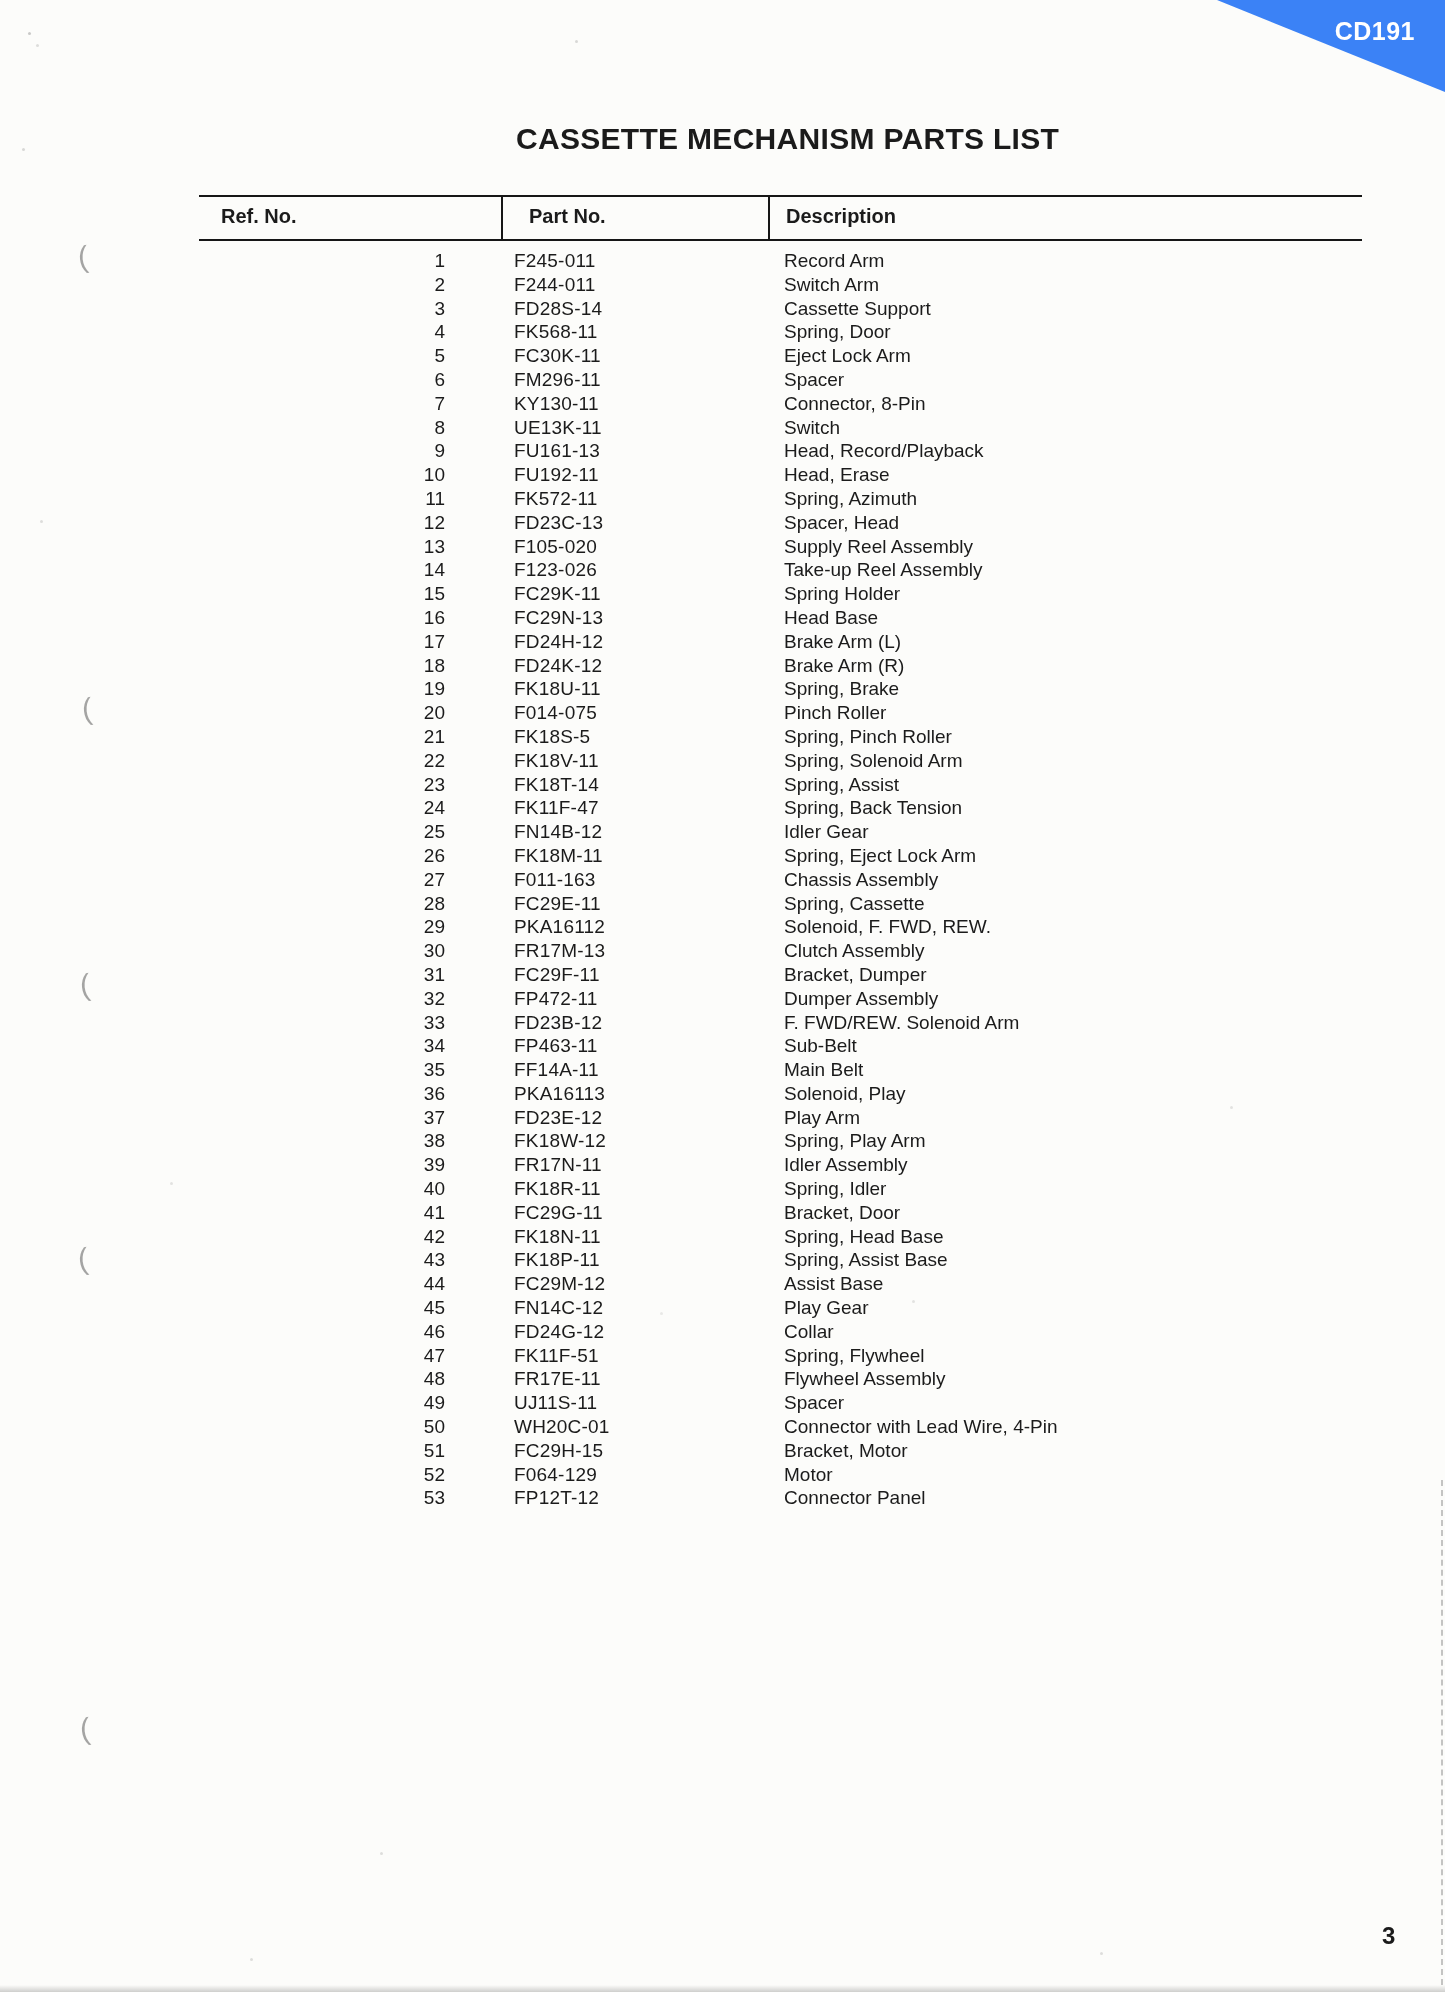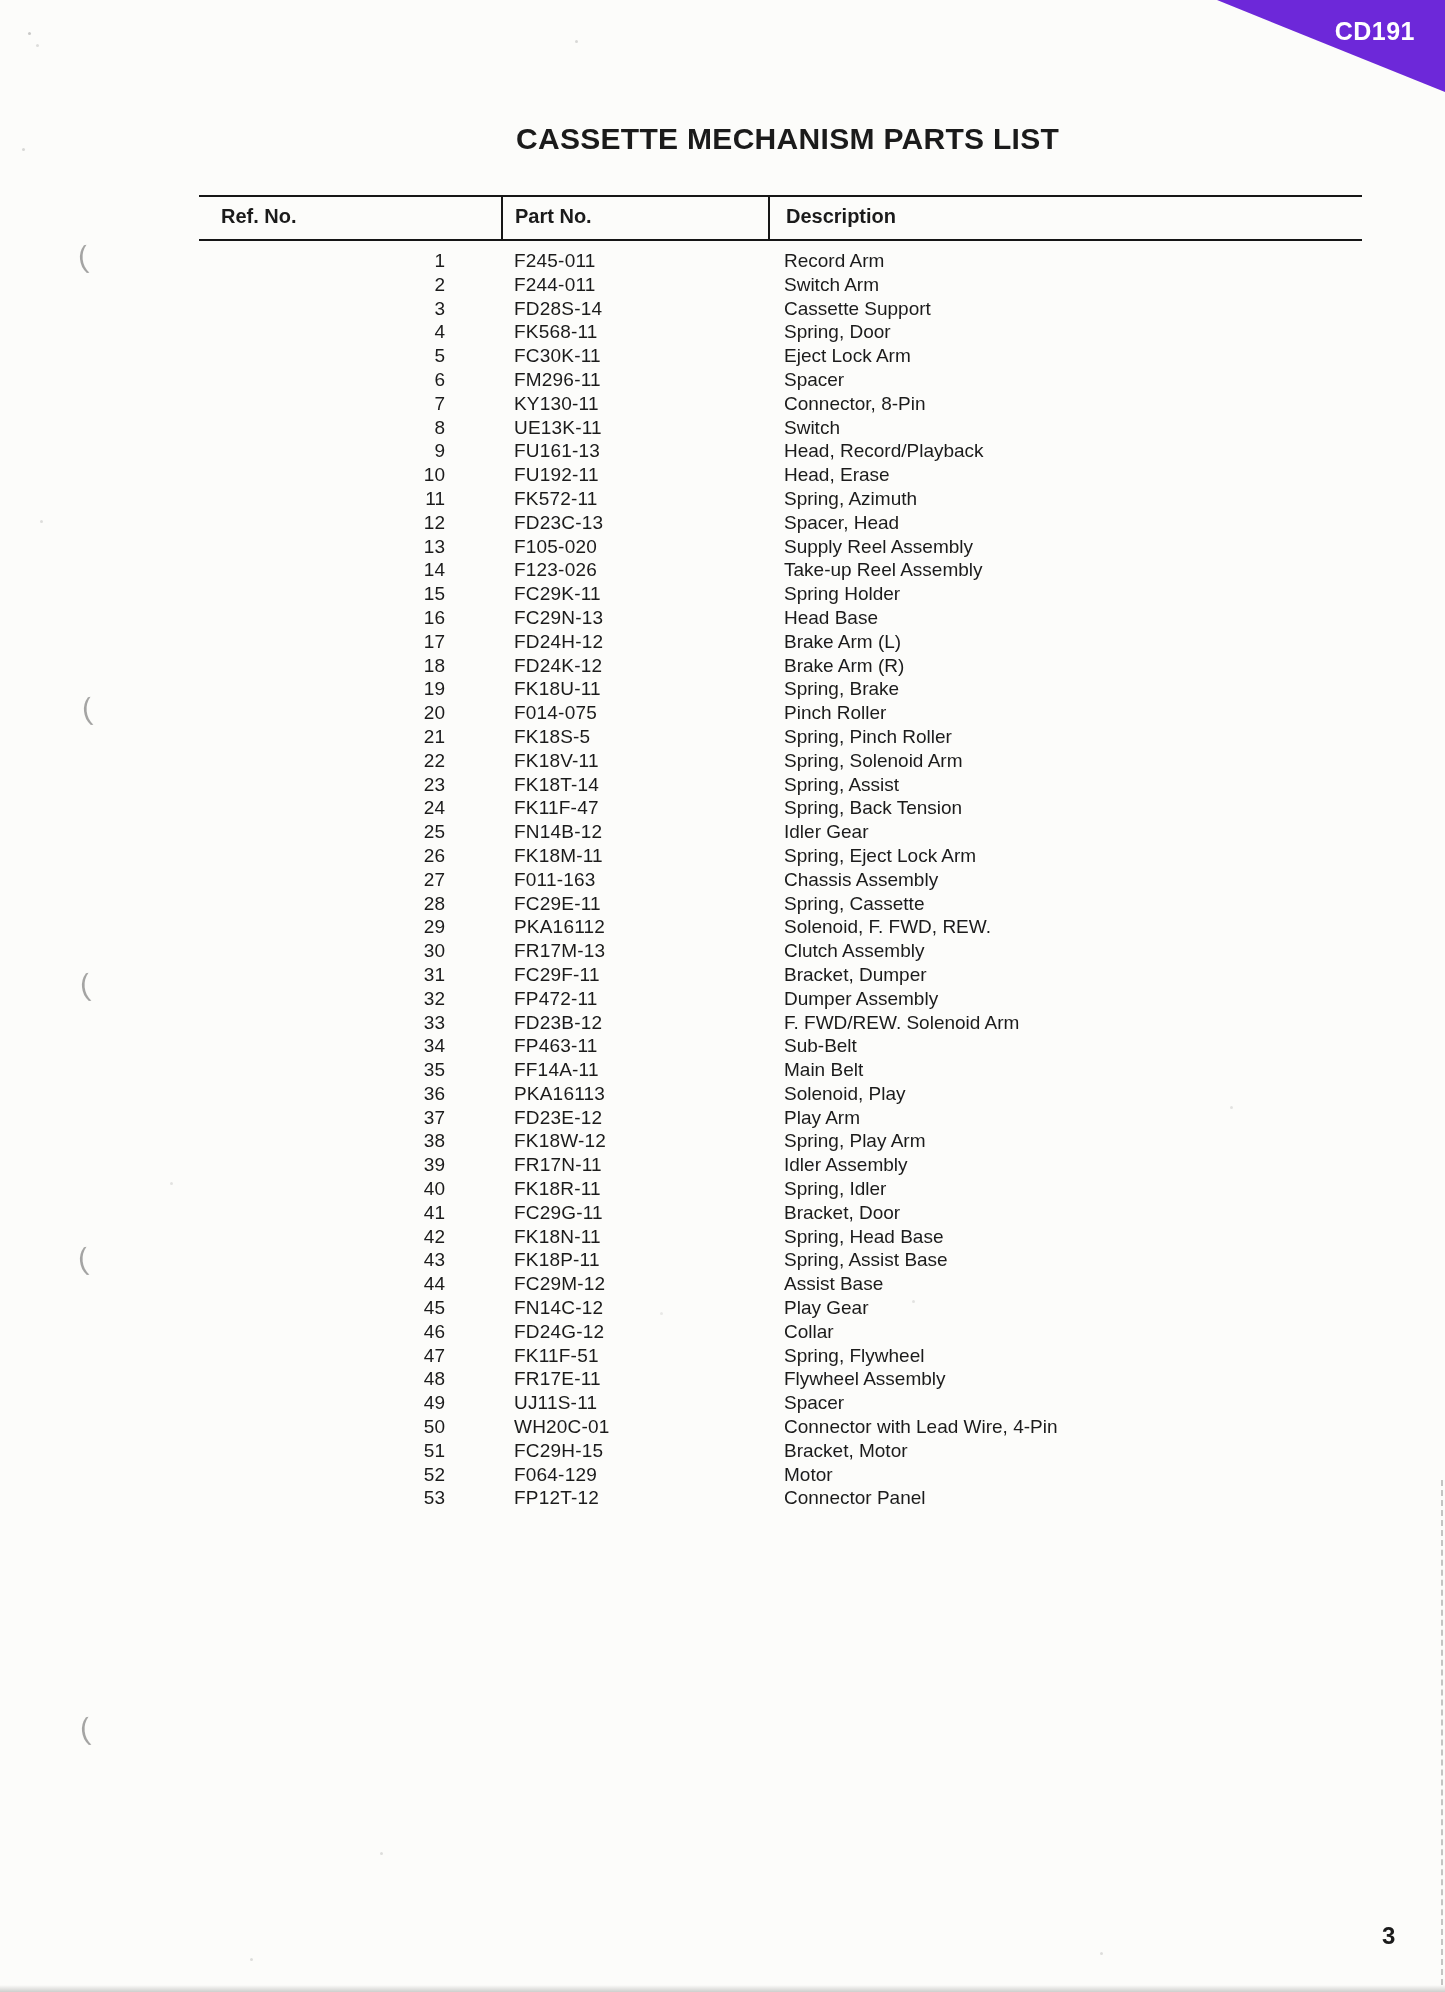--- a/index.html
+++ b/index.html
@@ -14,21 +14,21 @@
     background: #fcfcfa;
     color: #1b1b1b;
     overflow: hidden;
   }
 
   
   .corner-banner {
     position: absolute;
     top: 0; right: 0;
     width: 228px; height: 92px;
-    background: #6d28d9;
+    background: #3b82f6;
     clip-path: polygon(0 0, 100% 0, 100% 100%);
   }
   .corner-code {
     position: absolute;
     top: 17px; right: 30px;
     color: #ffffff;
     font-size: 25px;
     font-weight: 700;
     letter-spacing: 0.5px;
   }
@@ -53,21 +53,21 @@
     grid-template-columns: 302px 267px 594px;
     border-top: 2px solid #161616;
     border-bottom: 2px solid #161616;
     height: 46px;
     line-height: 38px;
     font-weight: 700;
     font-size: 20px;
   }
   .th { white-space: nowrap; }
   .th-ref  { padding-left: 22px; }
-  .th-part { padding-left: 12px; border-left: 2px solid #161616; }
+  .th-part { padding-left: 26px; border-left: 2px solid #161616; }
   .th-desc { padding-left: 16px; border-left: 2px solid #161616; }
 
   .table-body { padding-top: 8px; }
   .t-row {
     display: grid;
     grid-template-columns: 302px 267px 594px;
     height: 23.8px;
     line-height: 23.8px;
     font-size: 19px;
     white-space: nowrap;

